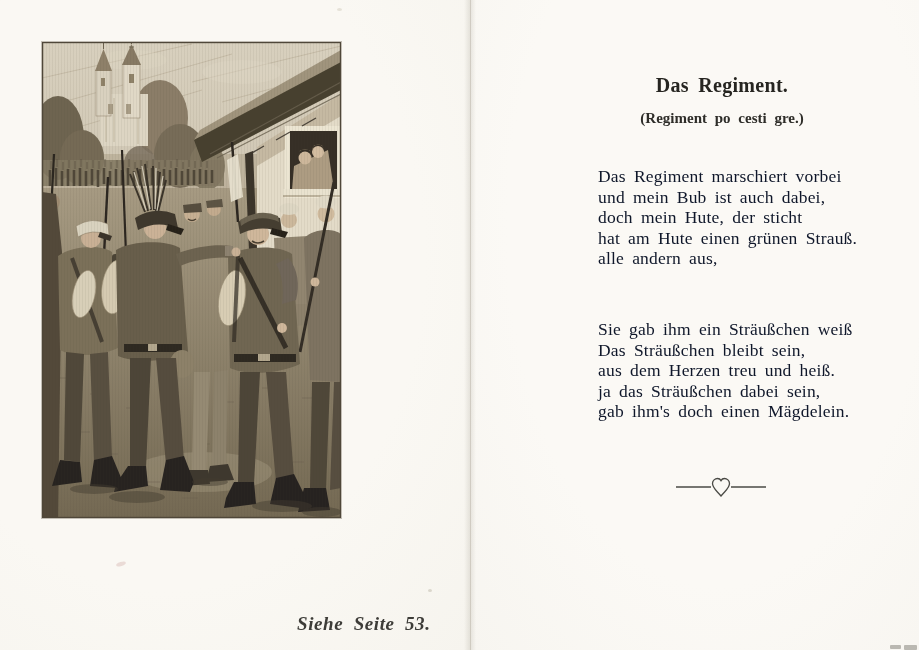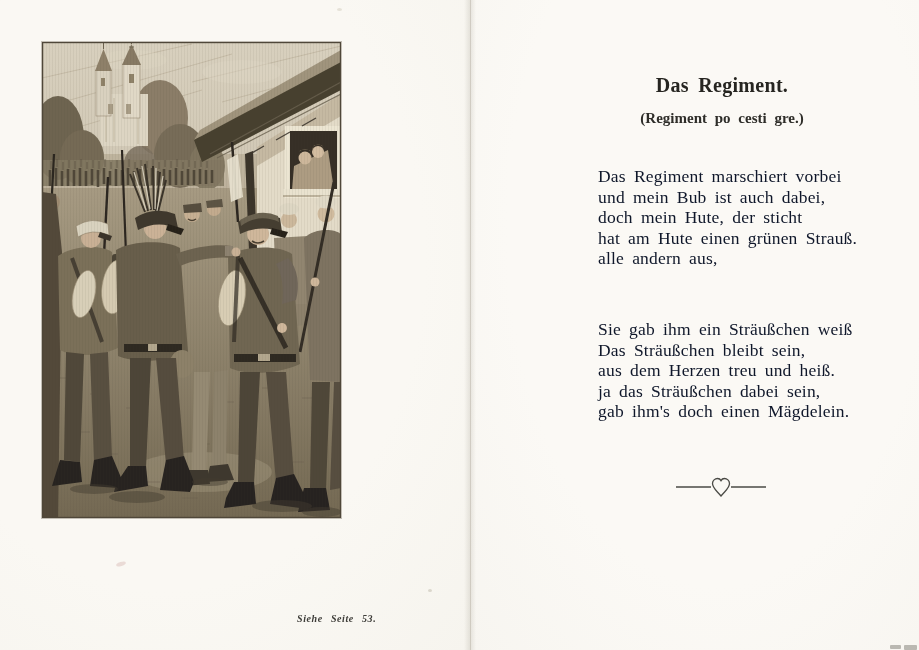--- a/index.html
+++ b/index.html
@@ -16,21 +16,21 @@
     background:radial-gradient(ellipse at 55% 35%, #fbf9f5 60%, #f7f5f0 100%);}
   .fold{position:absolute;left:464px;top:0;width:12px;height:650px;
     background:linear-gradient(90deg, rgba(130,124,108,0) 0%, rgba(150,144,128,0.20) 50%, rgba(130,124,108,0) 100%);}
   .fold-line{position:absolute;left:470px;top:0;width:1px;height:650px;background:rgba(165,159,143,0.35);}
 
   .illustration{position:absolute;left:42px;top:42px;width:299px;height:476px;
     box-shadow:0 0 0 1px rgba(88,80,64,0.35);}
   .illustration svg{display:block;}
 
   .caption{position:absolute;left:297px;top:613px;
-    font-style:italic;font-weight:bold;font-size:10px;
+    font-style:italic;font-weight:bold;font-size:19px;
     letter-spacing:0.6px;word-spacing:5px;color:#3d3c38;}
 
   .title{position:absolute;left:560px;top:74px;width:324px;text-align:center;
     font-size:20px;font-weight:bold;letter-spacing:0.3px;word-spacing:4px;color:#262521;}
   .subtitle{position:absolute;left:560px;top:110px;width:324px;text-align:center;
     font-size:15px;font-weight:bold;word-spacing:4px;color:#2e2d29;}
 
   .stanza{position:absolute;left:598px;width:290px;
     font-size:17.5px;line-height:20.6px;word-spacing:3.5px;letter-spacing:0.2px;color:#0f172a;}
   .stanza-1{top:166px;}

